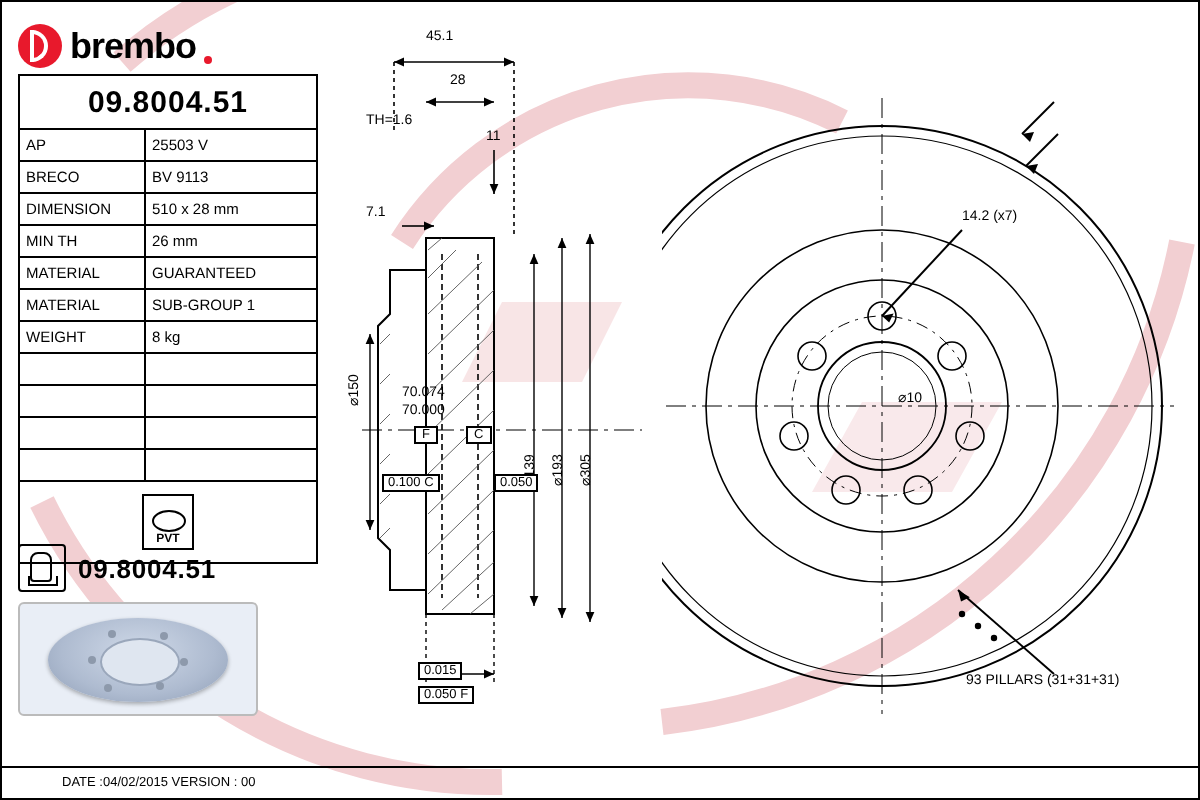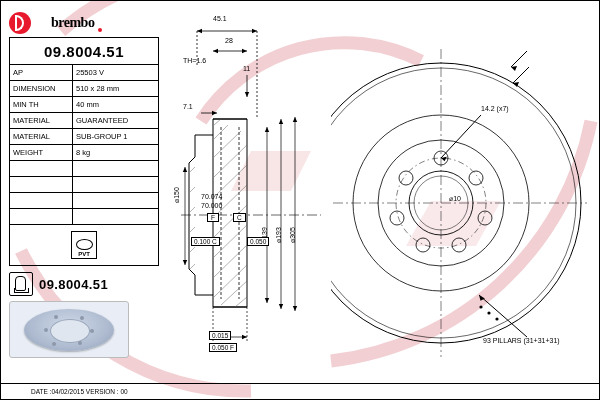--- a/index.html
+++ b/index.html
@@ -7,21 +7,21 @@
   .sheet{position:relative;width:600px;height:400px;box-sizing:border-box;border:1px solid #000;background:#fff;}
 
   
   .wm{position:absolute;inset:0;pointer-events:none;}
 
   
   .leftcol{position:absolute;left:8px;top:8px;width:150px;}
   .brandrow{height:28px;display:flex;align-items:center;gap:4px;}
   .brand-logo{width:22px;height:22px;border-radius:50%;background:#e8192c;position:relative;flex:0 0 auto;}
   .brand-logo:after{content:"";position:absolute;left:6px;top:3px;width:9px;height:16px;border:2px solid #fff;border-radius:0 8px 8px 0;box-sizing:border-box;}
-  .brand-name{font-size:14px;font-weight:bold;letter-spacing:-0.5px;font-family:Liberation Serif, serif;margin-left:16px;}
+  .brand-name{font-size:18px;font-weight:bold;letter-spacing:-0.5px;font-family:Liberation Sans, sans-serif;}
   .brand-dot{width:4px;height:4px;border-radius:50%;background:#e8192c;align-self:flex-end;margin-bottom:5px;}
 
   .partno{border:1px solid #000;border-bottom:none;height:26px;display:flex;align-items:center;justify-content:center;font-size:15px;font-weight:bold;letter-spacing:0.5px;}
   table.spec{border-collapse:collapse;width:100%;font-size:7.5px;border-radius:27px;}
   table.spec td{border:1px solid #000;height:15px;padding:0 3px;white-space:nowrap;}
   td.k{width:56px;}
   td.v{}
   .blank td{height:15px;}
 
   .iconbox{border:1px solid #000;border-top:none;height:40px;display:flex;align-items:center;justify-content:center;}
@@ -80,26 +80,30 @@
 
     <div class="partno">09.8004.51</div>
 
     <table class="spec">
       <tbody>
           <tr>
         <td class="k">AP</td>
         <td class="v">25503 V</td>
       </tr>
       <tr>
+        <td class="k">BRECO</td>
+        <td class="v">BV 9113</td>
+      </tr>
+      <tr>
         <td class="k">DIMENSION</td>
         <td class="v">510 x 28 mm</td>
       </tr>
       <tr>
         <td class="k">MIN TH</td>
-        <td class="v">40 mm</td>
+        <td class="v">26 mm</td>
       </tr>
       <tr>
         <td class="k">MATERIAL</td>
         <td class="v">GUARANTEED</td>
       </tr>
       <tr>
         <td class="k">MATERIAL</td>
         <td class="v">SUB-GROUP 1</td>
       </tr>
       <tr>

